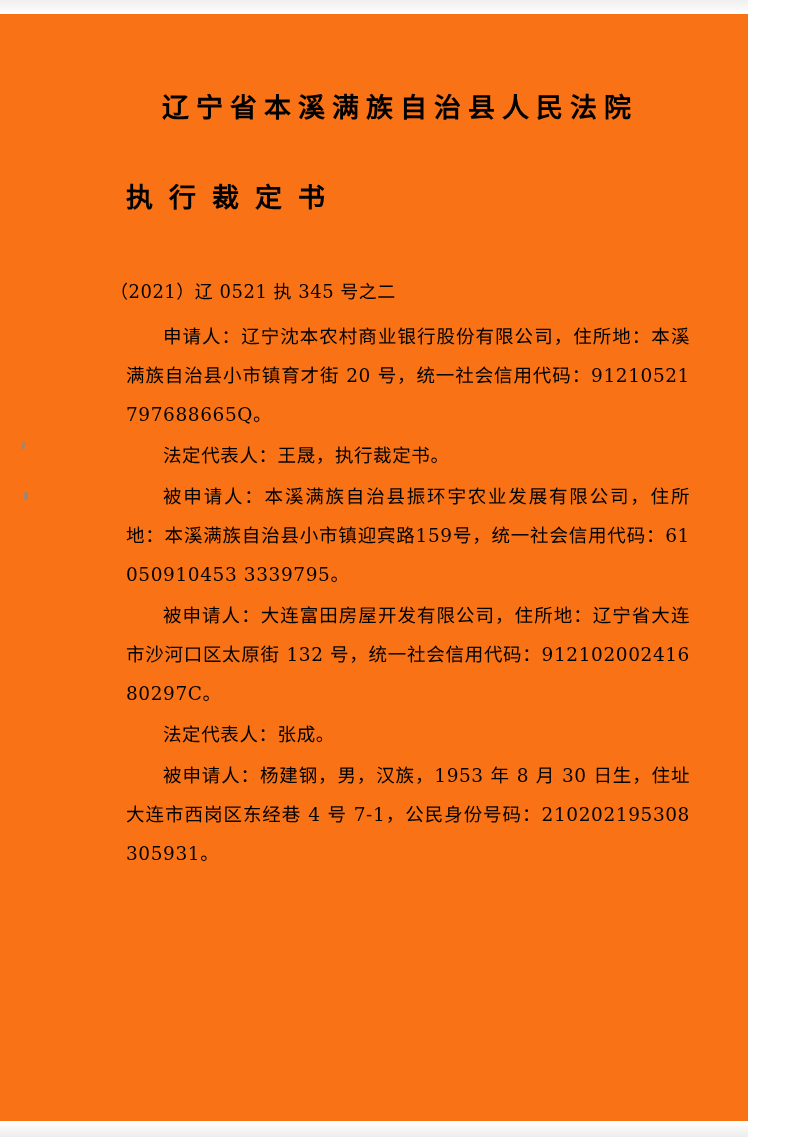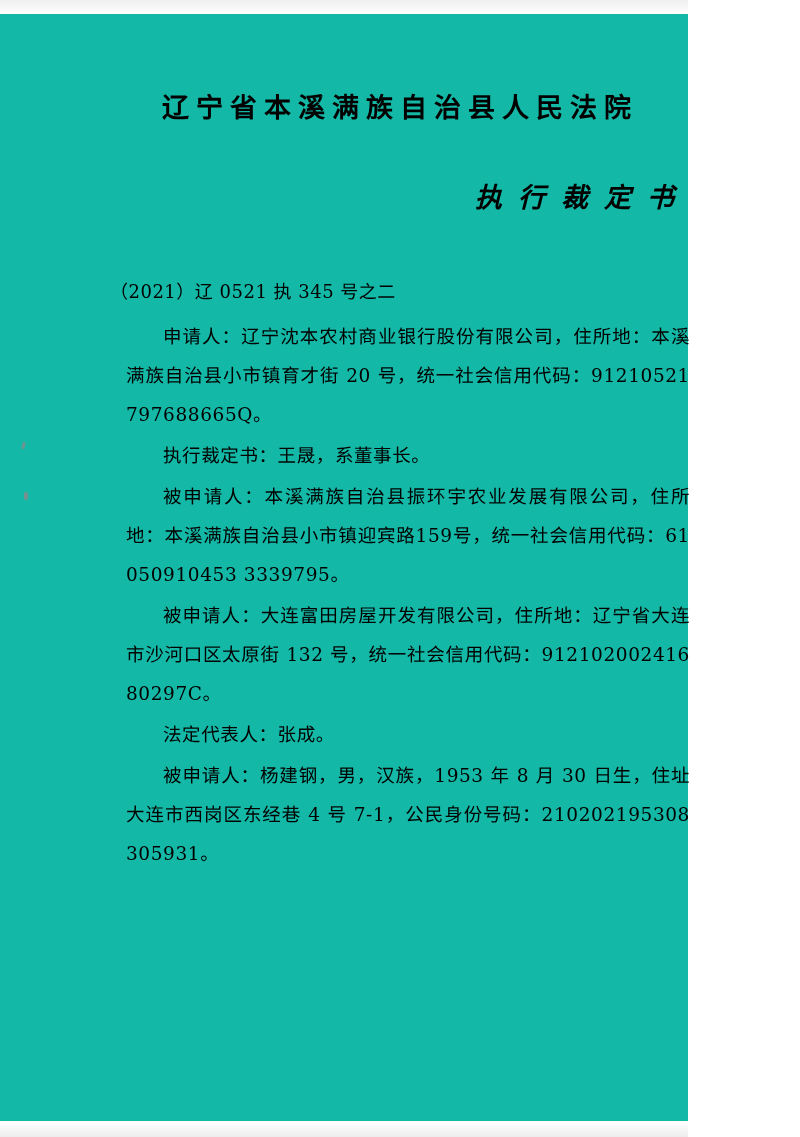--- a/index.html
+++ b/index.html
@@ -11,23 +11,23 @@
     width: 800px;
     height: 1137px;
     overflow: hidden;
     font-family: "DejaVu Serif", "Liberation Serif", serif;
     color: #000000;
   }
 
   
   .page {
     position: relative;
-    width: 688px;
+    width: 748px;
     height: 1137px;
-    background: #14b8a6;
+    background: #f97316;
     box-sizing: border-box;
   }
   
   .page::before {
     content: "";
     position: absolute;
     top: 0; left: 0; right: 0;
     height: 14px;
     background: linear-gradient(to bottom, #efefef, #ffffff);
     pointer-events: none;
@@ -54,28 +54,27 @@
     font-size: 27px;
     font-weight: bold;
     letter-spacing: 7px;
     line-height: 1.2;
     white-space: nowrap;
     font-family: "DejaVu Serif", "Liberation Serif", serif;
   }
 
   .doc-subtitle {
     margin-top: 58px;
-    text-align: right;
+    text-align: left;
     font-size: 27px;
     font-weight: bold;
     letter-spacing: 16px;
     line-height: 1.2;
     
     text-indent: 16px;
-    font-style: italic;
   }
 
   .case-number {
     margin-top: 62px;
     text-align: left;
     font-size: 18px;
     letter-spacing: 0.5px;
     font-family: "DejaVu Serif", "Liberation Serif", serif;
   }
 
@@ -128,21 +127,21 @@
   <div class="content">
 
     <h1 class="doc-title">辽宁省本溪满族自治县人民法院</h1>
 
     <h2 class="doc-subtitle">执行裁定书</h2>
 
     <div class="case-number">（2021）辽 0521 执 345 号之二</div>
 
     <div class="body-block">
       <p class="para">申请人：辽宁沈本农村商业银行股份有限公司，住所地：本溪满族自治县小市镇育才街 20 号，统一社会信用代码：91210521797688665Q。</p>
-      <p class="para">执行裁定书：王晟，系董事长。</p>
+      <p class="para">法定代表人：王晟，执行裁定书。</p>
       <p class="para">被申请人：本溪满族自治县振环宇农业发展有限公司，住所地：本溪满族自治县小市镇迎宾路159号，统一社会信用代码：61050910453 3339795。</p>
       <p class="para">被申请人：大连富田房屋开发有限公司，住所地：辽宁省大连市沙河口区太原街 132 号，统一社会信用代码：91210200241680297C。</p>
       <p class="para">法定代表人：张成。</p>
       <p class="para">被申请人：杨建钢，男，汉族，1953 年 8 月 30 日生，住址大连市西岗区东经巷 4 号 7-1，公民身份号码：210202195308305931。</p>
     </div>
 
   </div>
 </div>
 
 </body></html>

